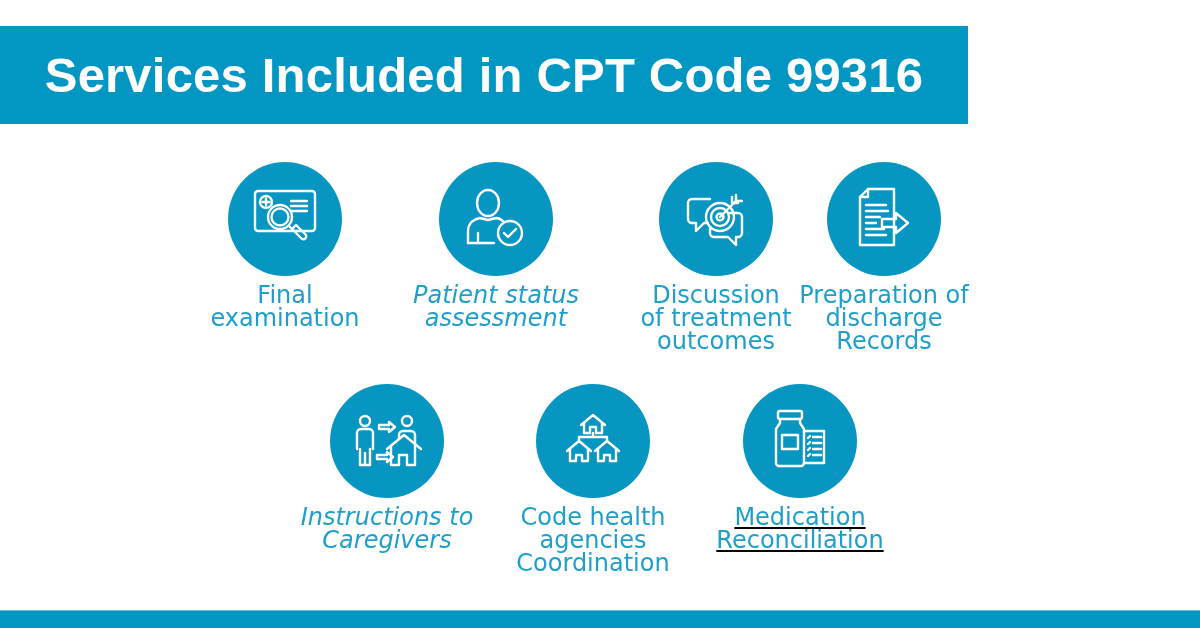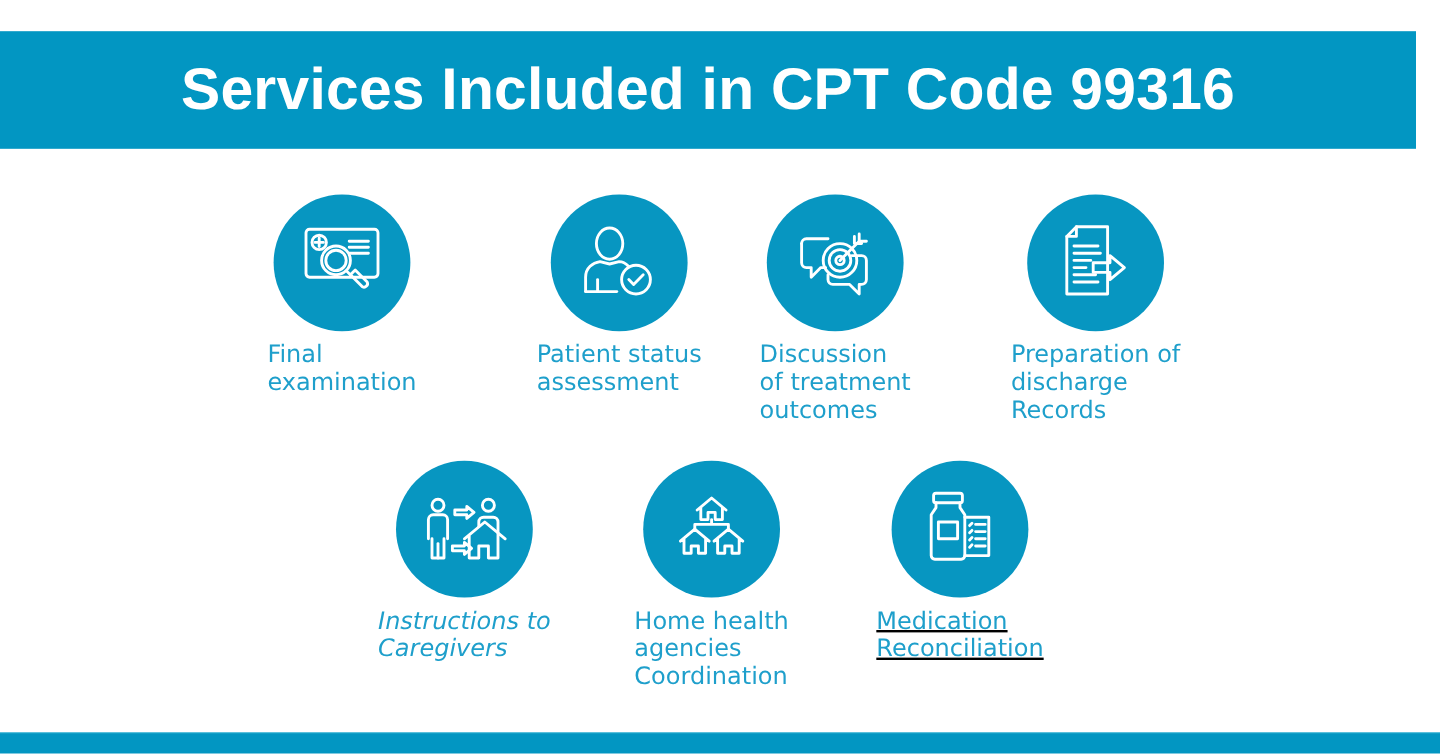--- a/index.html
+++ b/index.html
@@ -3,21 +3,21 @@
   <meta charset="utf-8">
   <style>
     html, body { margin: 0; padding: 0; }
     body {
       width: 1200px; height: 628px; position: relative; overflow: hidden;
       background: #ffffff;
       font-family: "Liberation Sans", "DejaVu Sans", sans-serif;
     }
     .top-white { position: absolute; left: 0; top: 0; width: 1200px; height: 26px; background: #fff; }
     .banner {
-      position: absolute; left: 0; top: 26px; width: 1180px; height: 98px;
+      position: absolute; left: 0; top: 26px; width: 968px; height: 98px;
       background: #0296c2;
       display: flex; align-items: center; justify-content: center;
     }
     .banner h1 {
       margin: 0; color: #ffffff; font-weight: 700; font-size: 49px; letter-spacing: 0.2px;
       font-family: "Liberation Sans", "DejaVu Sans", sans-serif;
     }
     .bottom-bar {
       position: absolute; left: 0; top: 610px; width: 1200px; height: 18px;
       background: #0296c2; border-top: 1px solid #5cc0dc;
@@ -26,22 +26,22 @@
       position: absolute; width: 200px; margin-left: -100px;
       display: flex; flex-direction: column; align-items: center;
     }
     .circle {
       width: 114px; height: 114px; border-radius: 50%;
       background: #0796c1;
       display: flex; align-items: center; justify-content: center;
     }
     .circle svg { width: 76px; height: 76px; }
     .label {
-      margin-top: 8px; text-align: left; color: #1e9fcb;
-      font-size: 20px; line-height: 23px; white-space: pre-line;
+      margin-top: 8px; text-align: center; color: #1e9fcb;
+      font-size: 24px; line-height: 23px; white-space: pre-line;
       font-family: "DejaVu Sans", "Liberation Sans", sans-serif; font-weight: 400;
     }
     svg * { fill: none; stroke: #ffffff; stroke-width: 2.4; stroke-linecap: round; stroke-linejoin: round; }
   </style>
 </head>
 <body>
 
 <div class="top-white"></div>
 
 <header class="banner">
@@ -58,54 +58,54 @@
       <circle cx="33" cy="36" r="12"></circle>
       <circle cx="33" cy="36" r="8.5"></circle>
       <path d="M42 45l4 4"></path>
       <path d="M45 48l10 10a3 3 0 0 0 4-4l-10-10z"></path>
     </svg>
   </div>
   <div class="label">Final
 examination</div>
 </div>
 
-<div class="item" style="left:516px; top:162px;">
+<div class="item" style="left:496px; top:162px;font-style:italic;">
   <div class="circle">
     <svg viewBox="0 0 76 76">
       <ellipse cx="30" cy="22" rx="11" ry="13"></ellipse>
       <path d="M10 62V50c0-8 6-12 12-13l8 2 8-2c3 0 6 2 8 4"></path>
       <path d="M20 62V52"></path>
       <path d="M10 62h26"></path>
       <circle cx="52" cy="52" r="12"></circle>
       <path d="M46 52l4 4 8-8"></path>
     </svg>
   </div>
   <div class="label">Patient status
 assessment</div>
 </div>
 
-<div class="item" style="left:696px; top:162px;">
+<div class="item" style="left:716px; top:162px;">
   <div class="circle">
     <svg viewBox="0 0 76 76">
       <path d="M10 22a4 4 0 0 1 4-4h18"></path>
       <path d="M10 22v16a4 4 0 0 0 4 4h4v8l8-8h4"></path>
       <path d="M52 32h8a4 4 0 0 1 4 4v16a4 4 0 0 1-4 4h-2v8l-8-8H36a4 4 0 0 1-4-4v-4"></path>
       <circle cx="42" cy="36" r="14"></circle>
       <circle cx="42" cy="36" r="9"></circle>
       <circle cx="42" cy="36" r="3.5"></circle>
       <path d="M42 36l16-16"></path>
       <path d="M54 16v6h6M58 14v6h6"></path>
     </svg>
   </div>
   <div class="label">Discussion
 of treatment
 outcomes</div>
 </div>
 
-<div class="item" style="left:913px; top:162px;">
+<div class="item" style="left:884px; top:162px;">
   <div class="circle">
     <svg viewBox="0 0 76 76">
       <path d="M22 8h26v56H14V16z"></path>
       <path d="M22 8v8h-8"></path>
       <path d="M20 24h20M20 30h22M20 36h14M20 42h10M20 48h18M20 54h20"></path>
       <path d="M36 38h14v-6l12 10-12 10v-6H36z"></path>
     </svg>
   </div>
   <div class="label">Preparation of
 discharge
@@ -131,21 +131,21 @@
 
 <div class="item" style="left:593px; top:384px;">
   <div class="circle">
     <svg viewBox="0 0 76 76">
       <path d="M26 22l12-10 12 10M29 20v10h6v-6h6v6h6V20"></path>
       <path d="M38 30v4M24 34h28M24 34v4M52 34v4"></path>
       <path d="M12 48l12-10 12 10M15 46v12h6v-6h6v6h6V46"></path>
       <path d="M40 48l12-10 12 10M43 46v12h6v-6h6v6h6V46"></path>
     </svg>
   </div>
-  <div class="label">Home health
+  <div class="label">Code health
 agencies
 Coordination</div>
 </div>
 
 <div class="item" style="left:800px; top:384px;text-decoration:underline;">
   <div class="circle">
     <svg viewBox="0 0 76 76">
       <rect x="16" y="8" width="24" height="8" rx="2"></rect>
       <path d="M18 16v4l-4 6v34a3 3 0 0 0 3 3h22a3 3 0 0 0 3-3V26l-4-6v-4"></path>
       <rect x="20" y="32" width="16" height="14"></rect>

